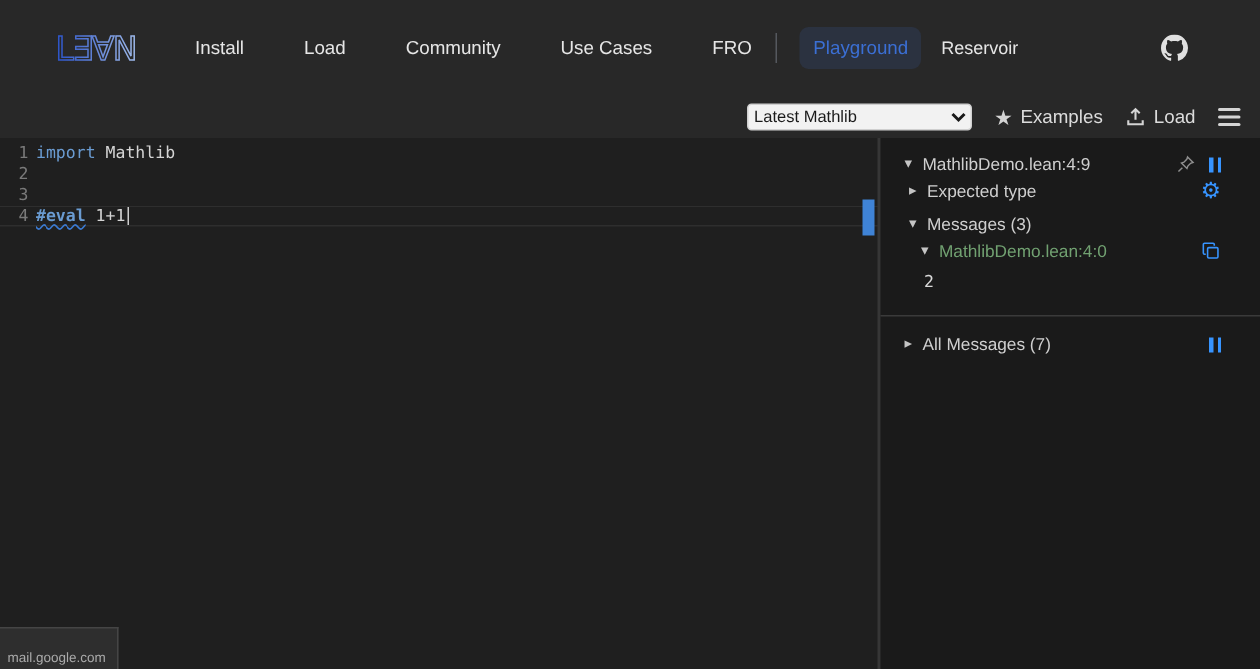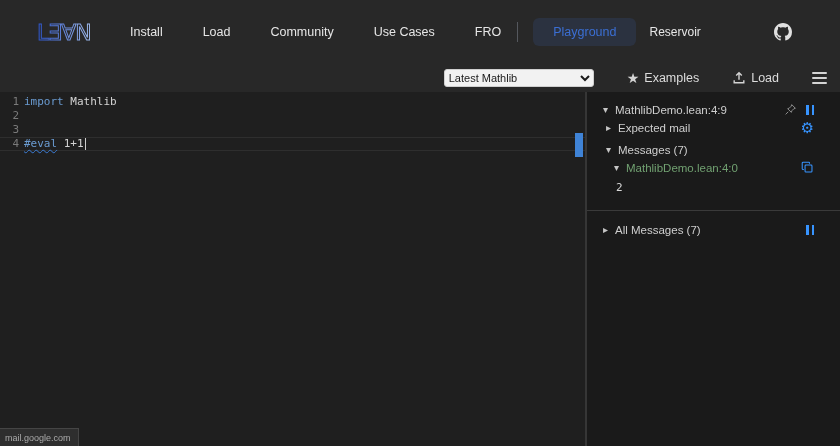--- a/index.html
+++ b/index.html
@@ -6,47 +6,47 @@
   html,body { width:840px; height:446px; overflow:hidden; background:#1e1e1e;
               font-family:"Liberation Sans", sans-serif; }
   .page { position:relative; width:840px; height:446px; background:#404040; overflow:hidden; }
 
   
   .header { position:absolute; top:0; left:0; width:840px; height:92px; background:#282828; }
   .nav-row { display:flex; align-items:center; height:64px; }
   .logo { margin-left:36px; width:54px; height:30px; cursor:pointer; }
   .nav-item { margin-left:40px; color:#e6e6e6; font-size:12.5px; cursor:pointer; white-space:nowrap; }
   .nav-divider { width:1px; height:20px; background:#55585e; margin:0 15px 0 16px; }
-  .playground-pill { background:#2b3240; border-radius:6px; padding:7px 20px;
+  .playground-pill { background:#2b3240; border-radius:6px; padding:7px 9px;
                      color:#3b6fd4; font-size:12.5px; cursor:pointer; }
   .reservoir { margin-left:13px; color:#e6e6e6; font-size:12px; cursor:pointer; }
   .github { margin-left:auto; margin-right:48px; width:18px; height:18px; cursor:pointer; }
 
   .toolbar-row { display:flex; align-items:center; justify-content:flex-end; height:28px;
-                 padding-right:13px; gap:33px; }
+                 padding-right:13px; gap:15px; }
   .version-select { width:150px; height:18px; font-size:11px; background:#f2f2f2; color:#1a1a1a;
                     border:1px solid #cfcfcf; border-radius:3px; font-family:"Liberation Sans",sans-serif; }
   .tb-btn { display:flex; align-items:center; gap:5px; color:#dcdcdc; font-size:12.5px; cursor:pointer; }
   .star-glyph { font-size:14px; color:#d4d4d4; line-height:1; }
   .hamburger { display:flex; flex-direction:column; gap:3px; cursor:pointer; padding:2px 0; }
   .hamburger span { display:block; width:15px; height:2px; background:#d4d4d4; border-radius:1px; }
 
   
   .main { position:absolute; top:92px; left:0; width:840px; height:354px; display:flex; }
   .editor { position:relative; width:587px; height:100%; background:#1f1f1f;
             border-right:2px solid #363636; font-family:"DejaVu Sans Mono", monospace;
             font-size:11px; color:#d4d4d4; padding-top:3px; cursor:text; }
   .code-line { display:flex; height:14px; line-height:14px; align-items:center; }
   .code-line.active { box-shadow: inset 0 1px 0 rgba(255,255,255,0.07), inset 0 -1px 0 rgba(255,255,255,0.07); }
   .gutter { width:19px; text-align:right; color:#7a7a7a; flex:0 0 auto; }
   .code-text { margin-left:5px; white-space:pre; }
   .tok-keyword { color:#6a9bd1; }
   .tok-keyword.squiggle { text-decoration-line:underline; text-decoration-style:wavy;
                           text-decoration-color:#3a7bd5; text-decoration-thickness:1px;
-                          text-underline-offset:2px; }
+                          text-underline-offset:2px;font-weight:bold; }
   .caret { display:inline-block; width:1.5px; height:12px; background:#cccccc;
            vertical-align:text-bottom; margin-left:1px; }
   .ruler-marker { position:absolute; top:41px; right:2px; width:8px; height:24px; background:#3f83d6; }
 
   
   .infoview { flex:1; background:#1a1a1a; color:#cfcfcf; font-size:11.5px;
               padding:9px 26px 0 16px; position:relative; }
   .iv-row { display:flex; align-items:center; height:17px; cursor:pointer; }
   .twistie { font-size:10px; color:#c5c5c5; width:12px; flex:0 0 auto; line-height:1; }
   .iv-label { white-space:nowrap; }
@@ -58,21 +58,21 @@
   .indent-1 { padding-left:3px; }
   .indent-2 { padding-left:11px; }
   .iv-value { padding-left:13px; margin-top:3px; height:17px; display:flex; align-items:center;
               font-family:"DejaVu Sans Mono", monospace; font-size:11px; color:#d8d8d8; }
   .iv-sep { border:none; border-top:1px solid #3a3a3a; margin:14px -26px 0 -16px; }
   .mt1{margin-top:1px;} .mt5{margin-top:5px;} .mt10{margin-top:10px;}
 
   
   .status-hint { position:absolute; left:0; bottom:0; background:#2e2e2e;
                  border-top:1px solid #454545; border-right:1px solid #454545;
-                 color:#aaaaaa; font-size:9px; padding:4px 7px 3px 5px; }
+                 color:#aaaaaa; font-size:9px; padding:14px 7px 3px 5px; }
 </style>
 </head>
 <body>
 
 <div class="page">
 
   <div class="header">
     <div class="nav-row">
       <svg class="logo" viewBox="0 0 54 30">
         <defs>
@@ -151,29 +151,29 @@
           </svg>
           <span class="pause-icon">
               <i></i>
               <i></i>
             </span>
         </span>
       </div>
 
       <div class="iv-row indent-1 mt1">
         <span class="twistie">▸</span>
-        <span class="iv-label">Expected mail</span>
+        <span class="iv-label">Expected type</span>
         <span class="iv-icons">
           <span class="gear-glyph">⚙</span>
         </span>
       </div>
 
       <div class="iv-row indent-1 mt5">
         <span class="twistie">▾</span>
-        <span class="iv-label">Messages (7)</span>
+        <span class="iv-label">Messages (3)</span>
       </div>
 
       <div class="iv-row indent-2 mt1">
         <span class="twistie">▾</span>
         <span class="iv-label iv-green">MathlibDemo.lean:4:0</span>
         <span class="iv-icons">
           <svg width="13" height="13" viewBox="0 0 16 16">
             <rect x="5" y="5" width="8.5" height="8.5" rx="1" fill="none" stroke="#3794ff" stroke-width="1.3"></rect>
             <path d="M3.5 10.5h-1a1 1 0 0 1-1-1v-7a1 1 0 0 1 1-1h7a1 1 0 0 1 1 1v1" fill="none" stroke="#3794ff" stroke-width="1.3"></path>
           </svg>

